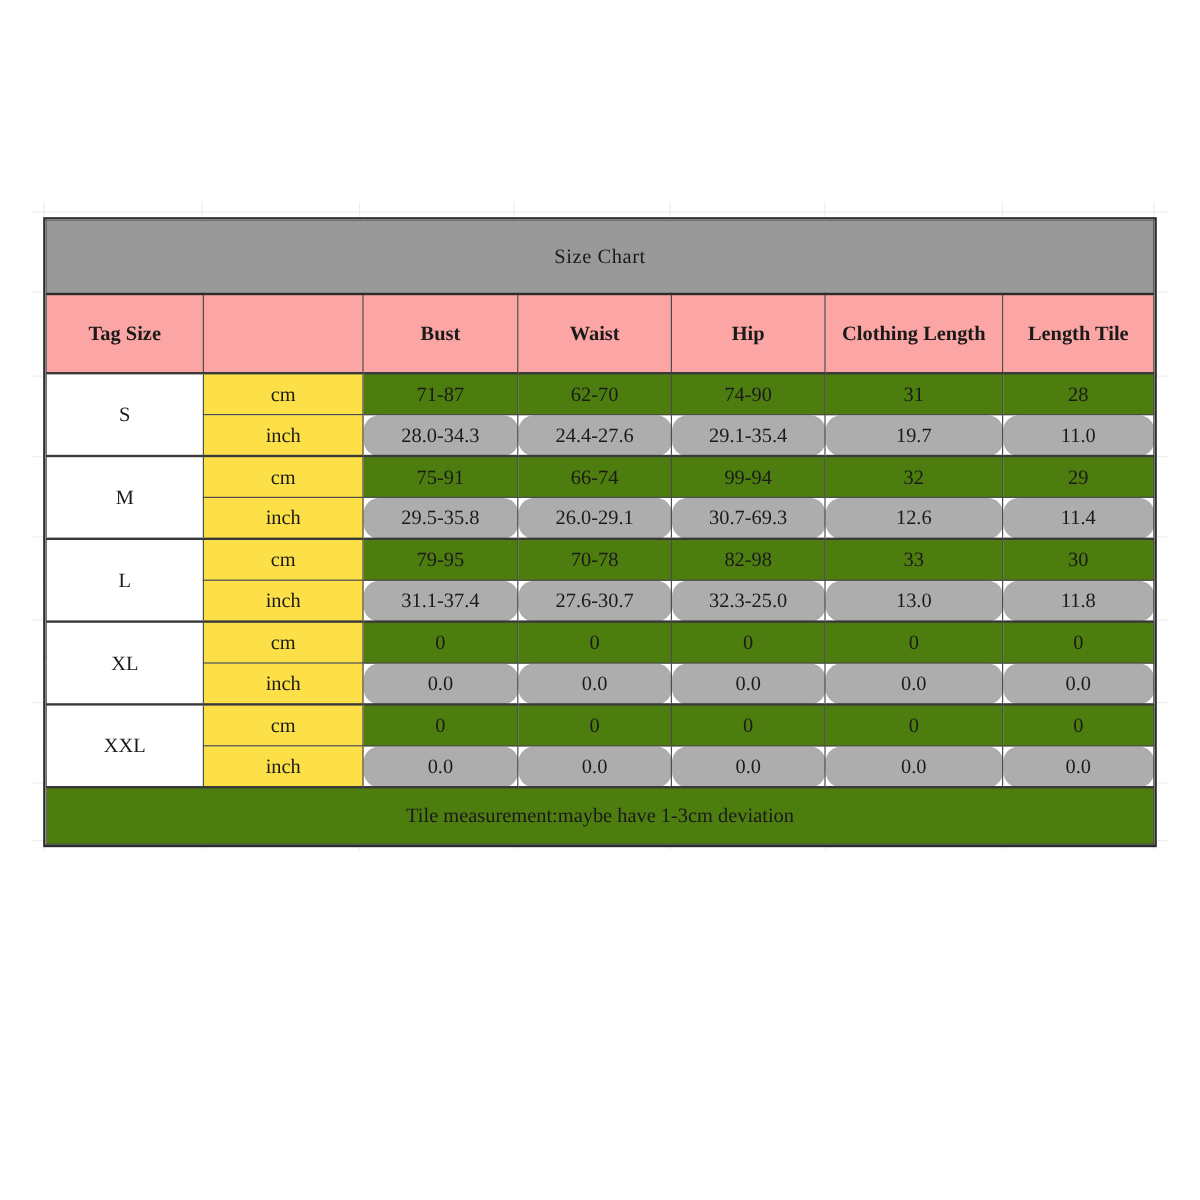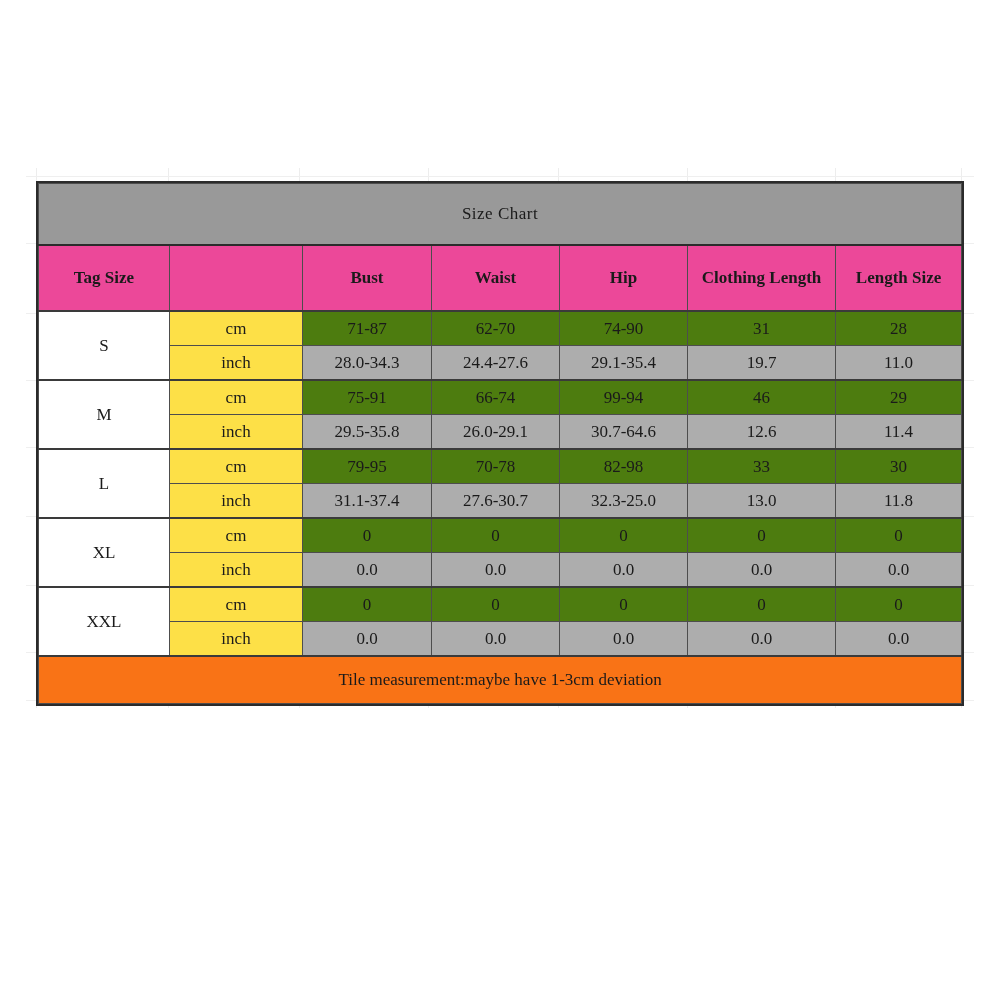--- a/index.html
+++ b/index.html
@@ -83,21 +83,21 @@
     letter-spacing: 0.5px;
     color: #111111;
     border-bottom: 2px solid #2b2b2b !important;
   }
 
   
   .head-cell {
     height: 64px;
     font-weight: bold;
     font-size: 17.5px;
-    background: #ec4899;
+    background: #fca5a5;
     border-bottom: 2px solid #3a3a3a !important;
   }
   .head-cell.blank { }
 
   
   .size-cell {
     font-size: 19px;
     background: #ffffff;
     border-bottom: 2px solid #3a3a3a !important;
   }
@@ -116,27 +116,28 @@
   .data-cell {
     height: 33px;
     font-size: 17px;
     background: #4d7c0f;
   }
   .data-cell.shaded {
     background: #adadad;
   }
   .data-cell.bottom {
     border-bottom: 2px solid #3a3a3a !important;
+    border-radius: 13px;
   }
 
   
   .note-cell {
     height: 46px;
     font-size: 17.5px;
-    background: #f97316;
+    background: #4d7c0f;
     border-top: 2px solid #3a3a3a !important;
   }
 
   
   col.c-size  { width: 131px; }
   col.c-unit  { width: 133px; }
   col.c-data  { width: 129px; }
   col.c-data2 { width: 128px; }
   col.c-data3 { width: 148px; }
   col.c-data4 { width: 126px; }
@@ -183,21 +184,21 @@
           <td class="title-cell" colspan="7">Size Chart</td>
         </tr>
 
         <tr>
           <td class="head-cell">Tag Size</td>
           <td class="head-cell blank"></td>
           <td class="head-cell">Bust</td>
           <td class="head-cell">Waist</td>
           <td class="head-cell">Hip</td>
           <td class="head-cell">Clothing Length</td>
-          <td class="head-cell">Length Size</td>
+          <td class="head-cell">Length Tile</td>
         </tr>
 
         <tr>
           <td class="size-cell" rowspan="2">S</td>
           <td class="unit-cell">cm</td>
           <td class="data-cell">71-87</td>
           <td class="data-cell">62-70</td>
           <td class="data-cell">74-90</td>
           <td class="data-cell">31</td>
           <td class="data-cell">28</td>
@@ -210,28 +211,28 @@
           <td class="data-cell shaded bottom">19.7</td>
           <td class="data-cell shaded bottom">11.0</td>
         </tr>
 
         <tr>
           <td class="size-cell" rowspan="2">M</td>
           <td class="unit-cell">cm</td>
           <td class="data-cell">75-91</td>
           <td class="data-cell">66-74</td>
           <td class="data-cell">99-94</td>
-          <td class="data-cell">46</td>
+          <td class="data-cell">32</td>
           <td class="data-cell">29</td>
         </tr>
         <tr>
           <td class="unit-cell bottom">inch</td>
           <td class="data-cell shaded bottom">29.5-35.8</td>
           <td class="data-cell shaded bottom">26.0-29.1</td>
-          <td class="data-cell shaded bottom">30.7-64.6</td>
+          <td class="data-cell shaded bottom">30.7-69.3</td>
           <td class="data-cell shaded bottom">12.6</td>
           <td class="data-cell shaded bottom">11.4</td>
         </tr>
 
         <tr>
           <td class="size-cell" rowspan="2">L</td>
           <td class="unit-cell">cm</td>
           <td class="data-cell">79-95</td>
           <td class="data-cell">70-78</td>
           <td class="data-cell">82-98</td>

